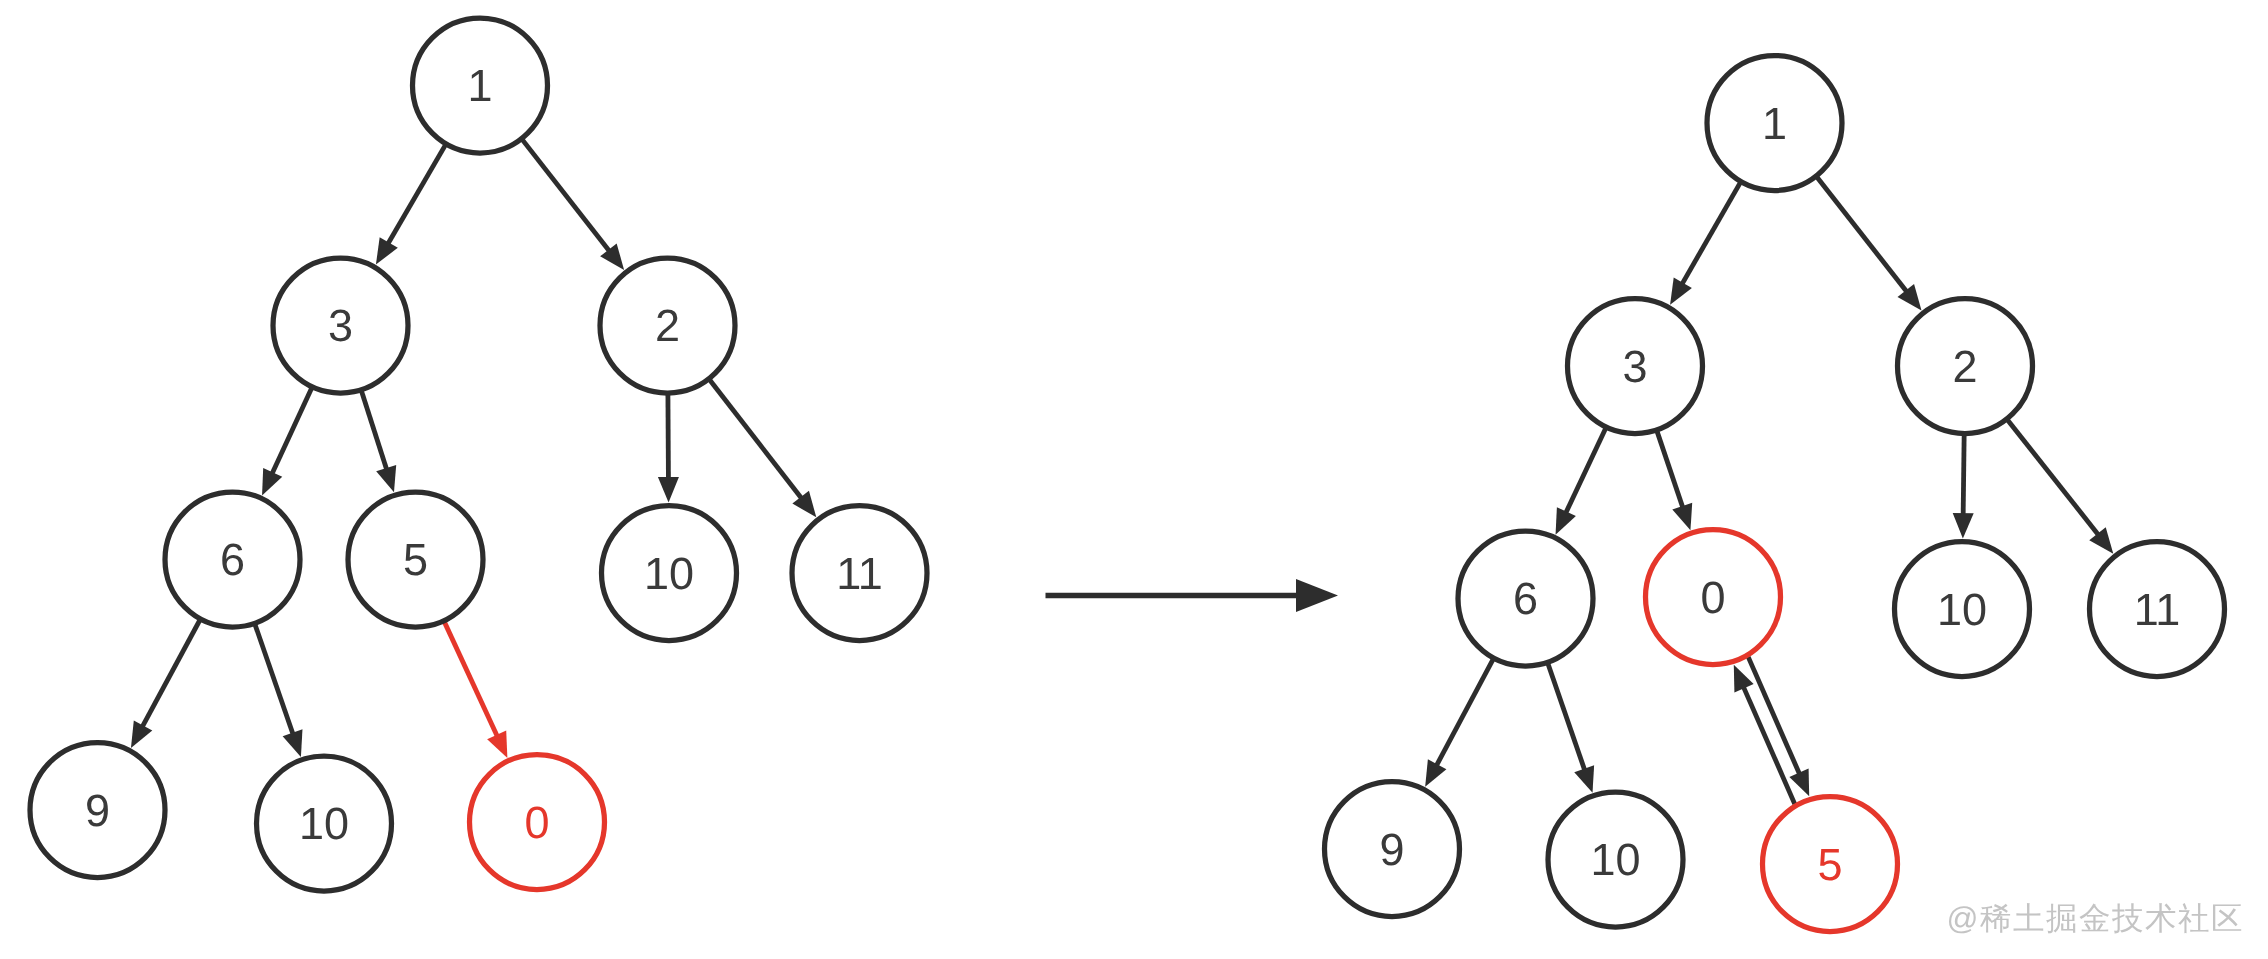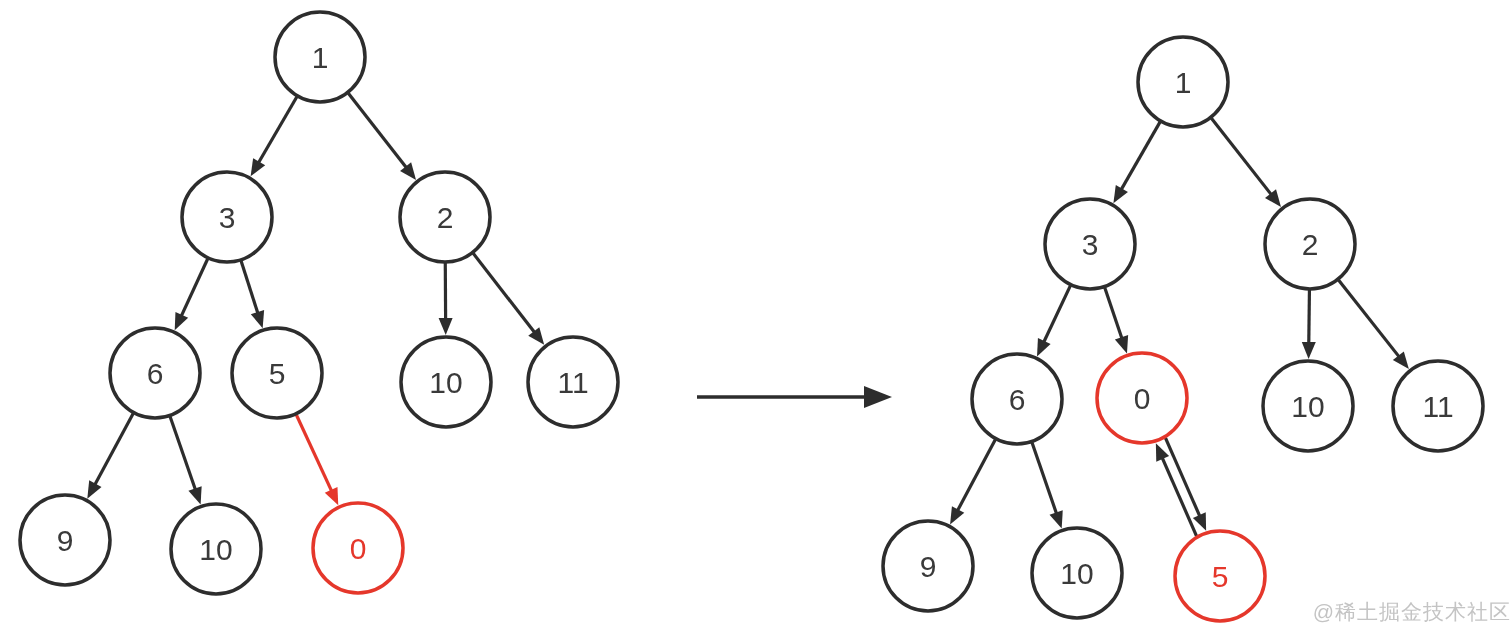--- a/index.html
+++ b/index.html
@@ -5,21 +5,21 @@
   html, body { margin: 0; padding: 0; }
   body {
     width: 1512px; height: 639px;
     background: #ffffff;
     position: relative; overflow: hidden;
     font-family: "Liberation Sans", sans-serif;
   }
   #canvas { position: absolute; left: 0; top: 0; }
   svg text { font-family: "Liberation Sans", sans-serif; }
   .watermark {
-    position: absolute; right: 1px; bottom: 13px;
+    position: absolute; right: 16px; bottom: 13px;
     font-size: 21px; letter-spacing: 1px;
     color: #c4c4c4;
     font-family: "Liberation Sans", sans-serif;
     user-select: none;
   }
 </style>
 </head>
 <body>
 
 <svg id="canvas" xmlns="http://www.w3.org/2000/svg" width="1512" height="639" viewBox="0 0 1512 639">

